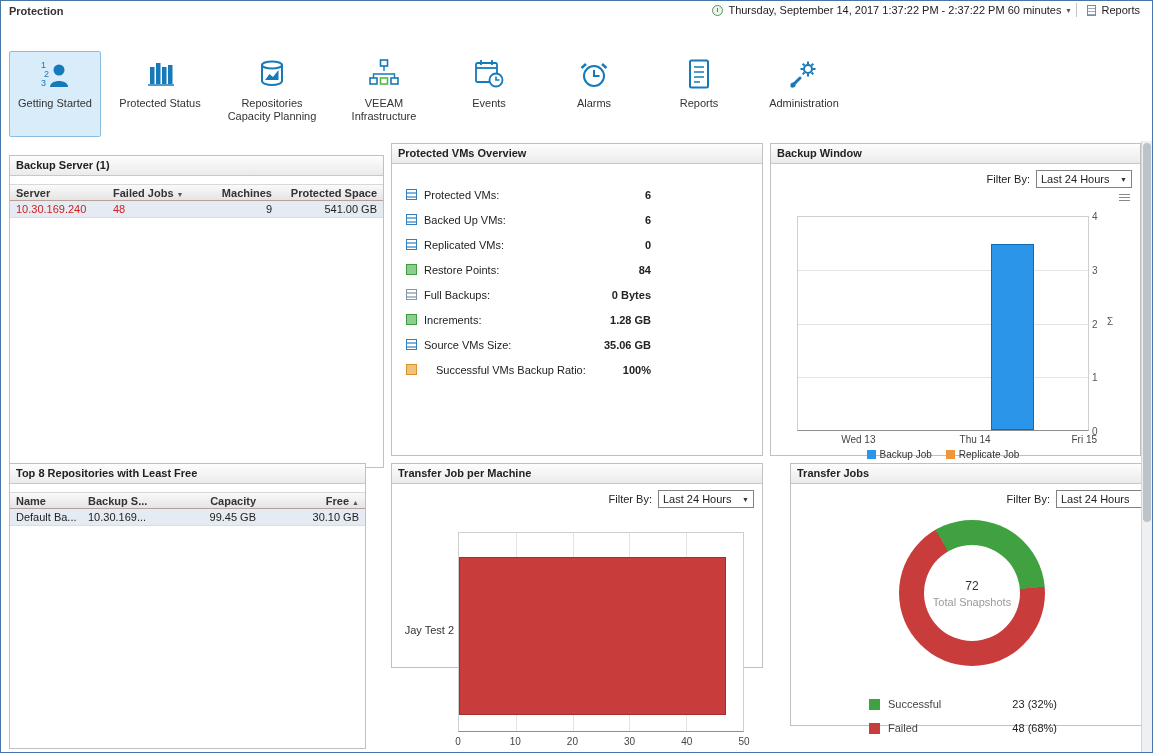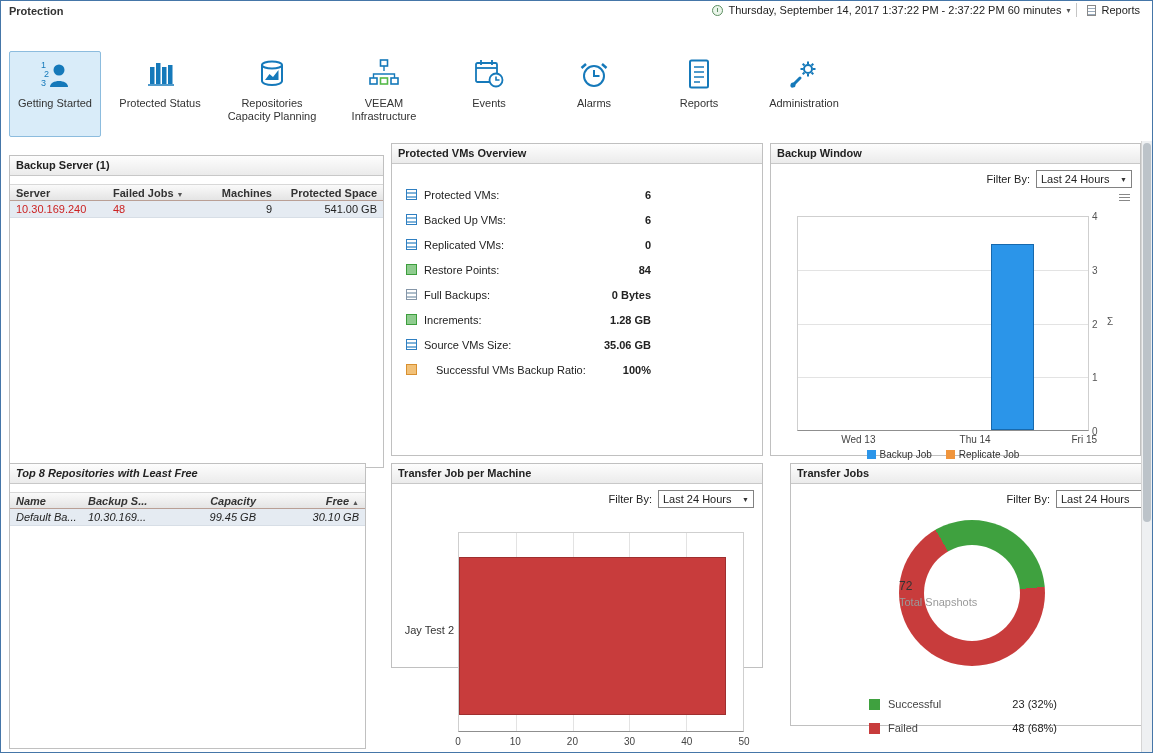--- a/index.html
+++ b/index.html
@@ -84,21 +84,21 @@
   .tm-plot { position:absolute; left:66px; top:48px; width:286px; height:200px; border:1px solid #cfcfcf; border-bottom:1px solid #8f8f8f; background:#fff; }
   .tm-bar { position:absolute; left:0; top:12%; height:80%; border:1px solid #9e2f2f; }
   .tm-ylabel { position:absolute; left:2px; top:140px; width:60px; text-align:right; color:#333; }
   .tm-xticks { position:absolute; left:66px; top:252px; width:286px; height:12px; }
   .xtick { position:absolute; transform:translateX(-50%); font-size:10px; color:#444; }
 
   
   .donut-wrap { position:absolute; left:108px; top:36px; width:146px; height:146px; }
   .donut { position:absolute; inset:0; border-radius:50%; }
   .donut-hole { position:absolute; left:25px; top:25px; width:96px; height:96px; border-radius:50%; background:#fff; }
-  .donut-center { position:absolute; inset:0; display:flex; flex-direction:column; align-items:flex-start; justify-content:center; gap:3px; }
+  .donut-center { position:absolute; inset:0; display:flex; flex-direction:column; align-items:center; justify-content:center; gap:3px; }
   .dc-val { color:#333; font-size:12px; }
   .dc-lab { color:#9a9a9a; }
   .tj-legend { position:absolute; left:78px; top:208px; width:188px; }
   .tj-row { display:flex; align-items:center; height:24px; }
   .sq { width:11px; height:11px; margin-right:8px; flex:none; }
   .tj-lab { color:#444; }
   .tj-val { margin-left:auto; color:#222; }
 
   
   .vscroll { position:absolute; right:0; top:140px; bottom:0; width:11px; background:#eef0f2; border-left:1px solid #d5d5d5; }
@@ -333,21 +333,21 @@
             <div class="" style="display: inline;">Backup Job</div>
           </div>
           <div class="lg-item">
             <div class="lg-sq" style="background: rgb(240, 149, 60);"></div>
             <div class="" style="display: inline;">Replicate Job</div>
           </div>
         </div>
     </div>
   </div>
 
-  <div class="panel" style="left:8px; top:462px; width:357px; height:286px;font-style:italic;">
+  <div class="panel" style="left:8px; top:462px; width:357px; height:286px;">
     <div class="panel-header">Top 8 Repositories with Least Free</div>
     <div class="panel-body">
       <div class="tbl">
         <div class="tbl-head">
           <div class="c rp-c1">Name</div>
           <div class="c rp-c2">Backup S...</div>
           <div class="c rp-c3 r">Capacity</div>
           <div class="c rp-c4 r"><span>Free</span><span class="sort">▲</span></div>
         </div>
         <div class="tbl-row">

